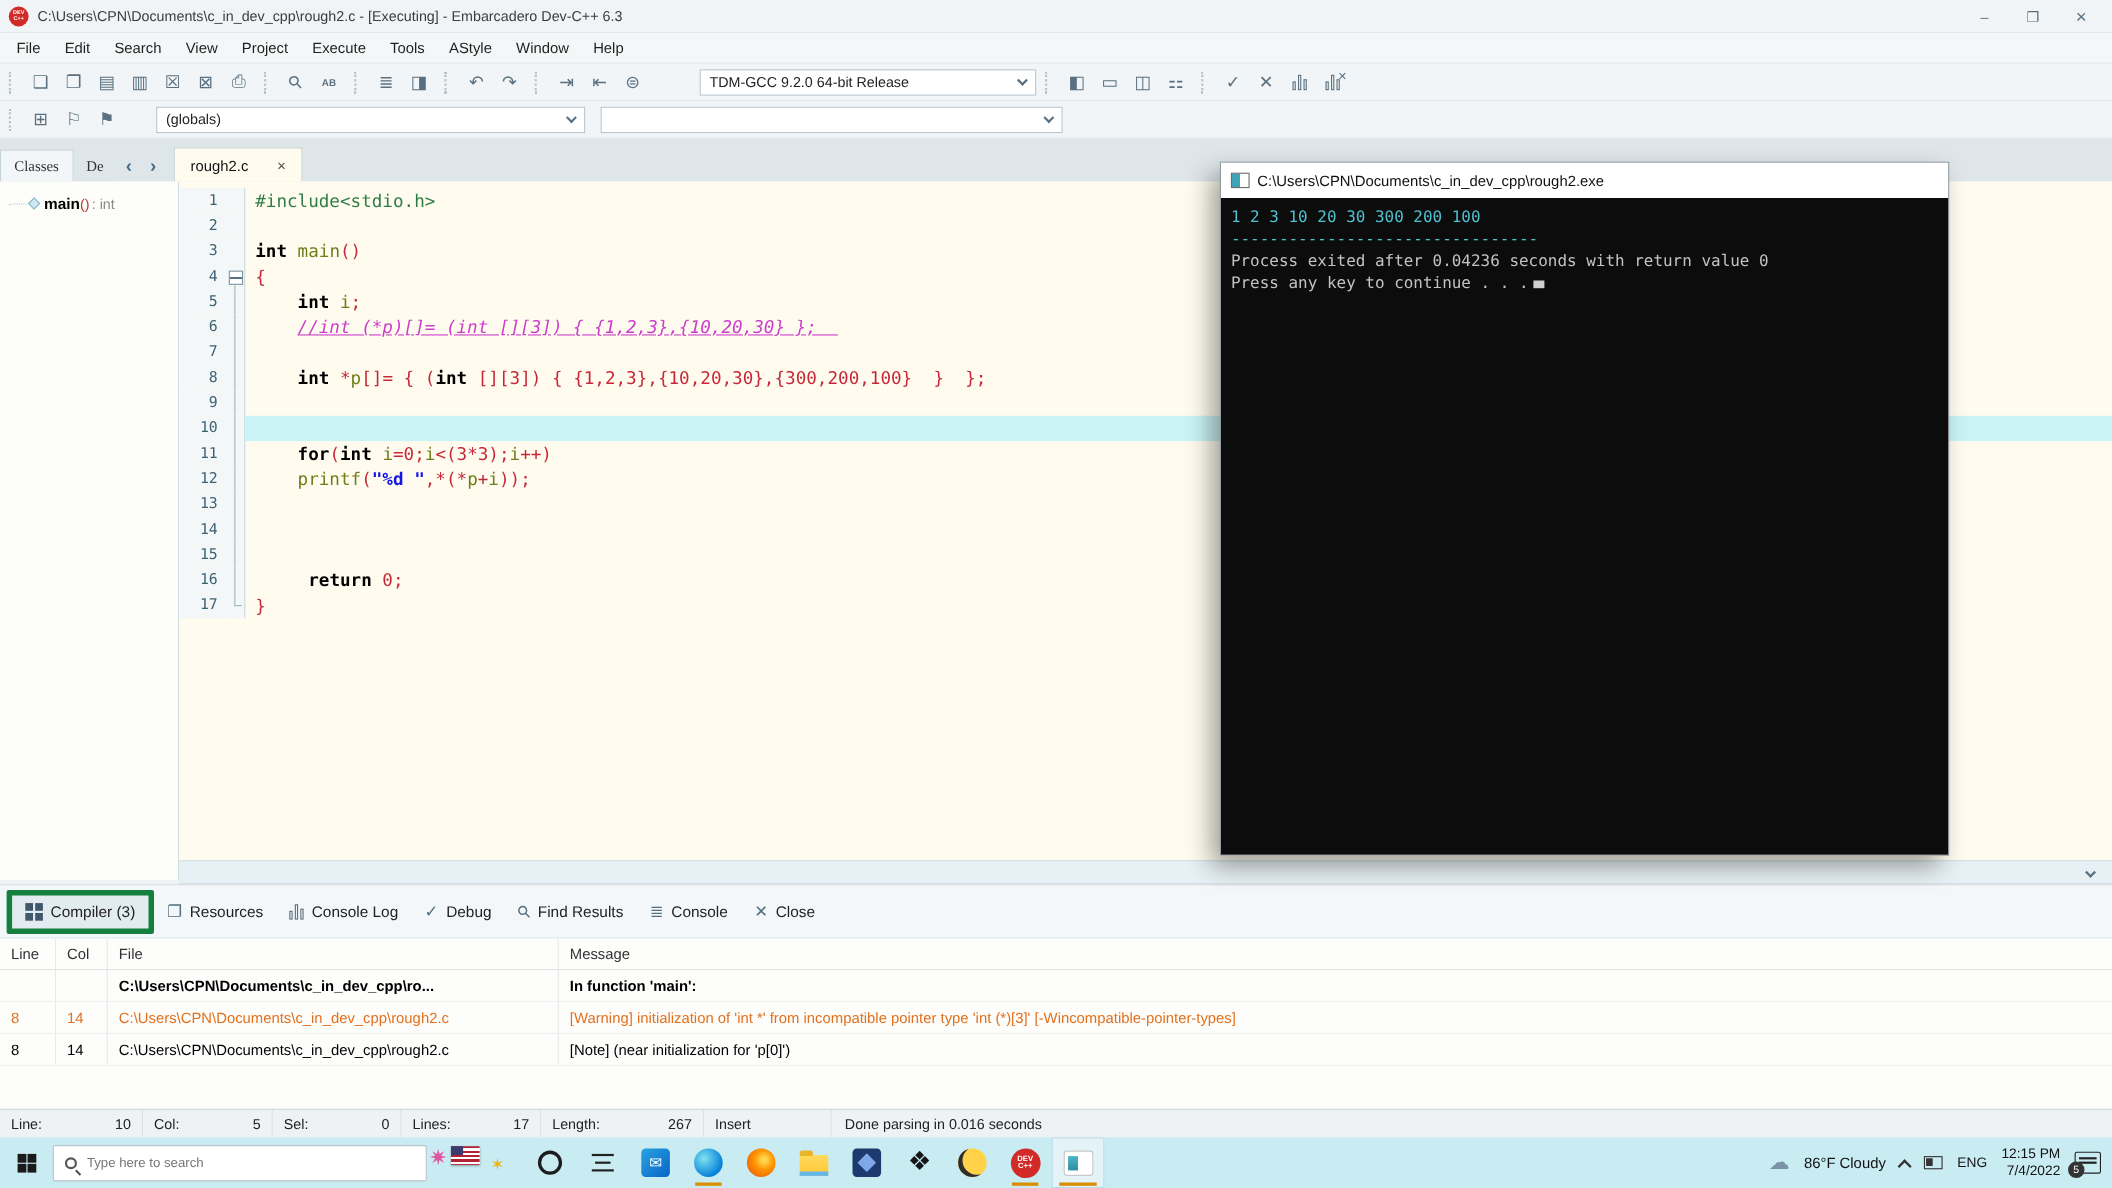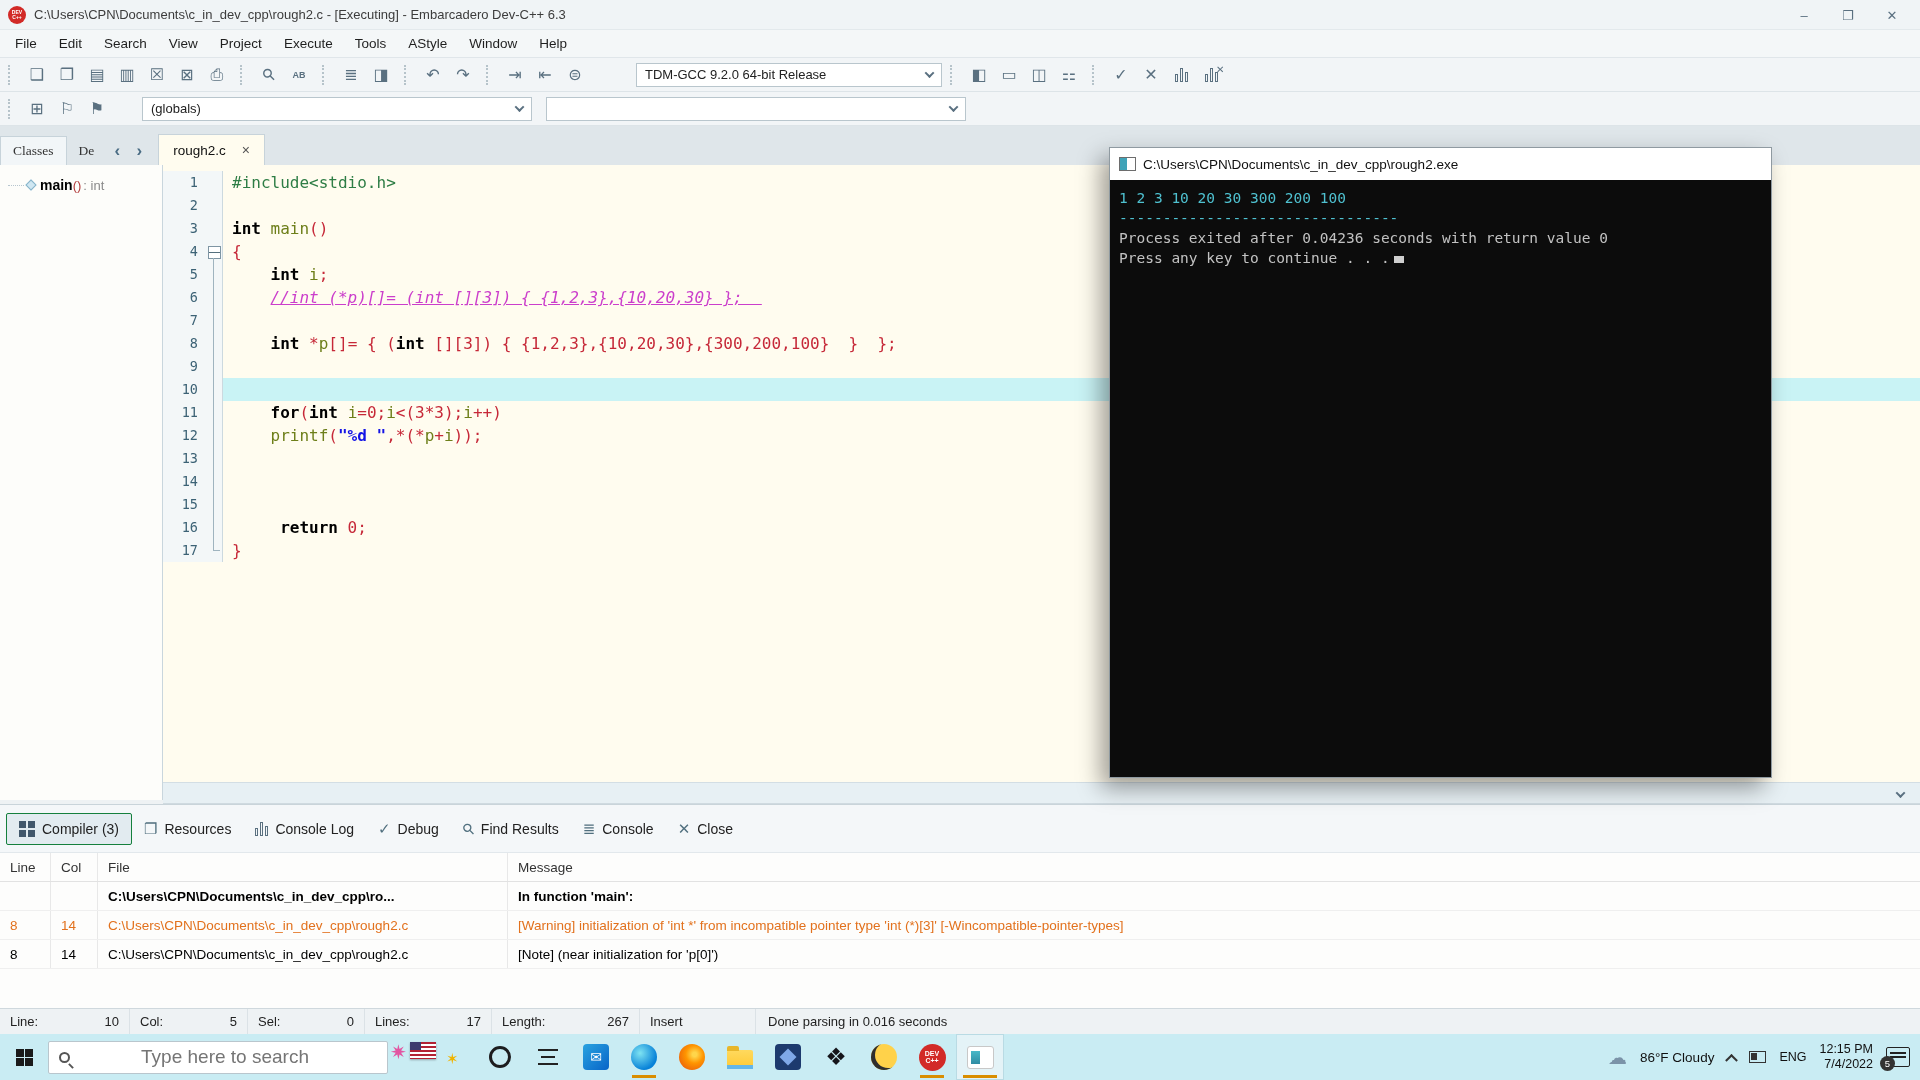--- a/index.html
+++ b/index.html
@@ -34,21 +34,21 @@
   .ico-bars { display:inline-flex; align-items:flex-end; gap:2px; height:14px; position:relative; }
   .ico-bars i { display:block; width:3px; background:none; border:1px solid #5a7080; }
   .ico-bars .b1{height:8px} .ico-bars .b2{height:14px} .ico-bars .b3{height:10px}
   .ico-x::after { content:"✕"; position:absolute; right:-7px; top:-4px; font-size:10px; color:#5a7080; }
 
   
   #tabrow { position:absolute; left:0; top:126px; width:1920px; height:39px; background:#dfe6ea; display:flex; align-items:flex-end; }
   .ltab { height:29px; padding:0 12px; font-size:13.5px; color:#333; display:flex; align-items:center; background:#dfe6ea;font-family:Liberation Serif, serif; }
   .ltab.active { background:#f2f6f8; border:1px solid #c7d3da; border-bottom:none; }
   .tnav { width:22px; height:29px; display:flex; align-items:center; justify-content:center; color:#4a6c84; font-size:17px; font-weight:bold; }
-  .etab { height:31px; margin-left:8px; padding:0 14px; background:#fffcef; border:1px solid #c7d3da; border-bottom:none; font-size:13.5px; color:#111; display:flex; align-items:center; gap:16px; }
+  .etab { height:31px; margin-left:8px; padding:0 14px; background:#fffcef; border:1px solid #c7d3da; border-bottom:none; font-size:13.5px; color:#111; display:flex; align-items:center; gap:26px; }
   .etab .x { color:#555; font-size:14px; }
 
   
   #leftpanel { position:absolute; left:0; top:165px; width:163px; height:635px; background:#fdfdfa; border-right:1px solid #c9d6dd; }
   .treeitem { display:flex; align-items:center; padding:12px 6px 0 8px; font-size:13px; white-space:nowrap; }
   .tdots { width:16px; border-bottom:1px dotted #b7c6cf; margin-right:3px; }
   .diam { width:8px; height:8px; background:#cfe7f2; border:1px solid #85b3c9; transform:rotate(45deg); margin-right:5px; flex:none; }
   .treeitem b { font-size:14px; color:#000; }
   .treeitem .pr { color:#b23a3a; }
   .treeitem .ty { color:#8a8a8a; margin-left:2px; }
@@ -84,21 +84,21 @@
   #con-title span.t { font-size:13.5px; color:#111; white-space:nowrap; overflow:hidden; }
   #con-body { height:597px; background:#0c0c0c; padding:8px 0 0 9px; font-family:"DejaVu Sans Mono", monospace; font-size:14.5px; line-height:20px; }
   .con-line.cyan { color:#4fc1d0; }
   .con-line.gray { color:#c2c2c2; }
   .cursorblk { display:inline-block; width:10px; height:7px; background:#cfcfcf; margin-left:4px; }
 
   
   #bottompanel { position:absolute; left:0; top:804px; width:1920px; height:204px; background:#fdfdfc; border-top:1px solid #c9d4da; }
   #btabs { height:48px; background:#f4f7f9; display:flex; align-items:center; padding-left:6px; border-bottom:1px solid #e2e8ec; }
   .btab { display:flex; align-items:center; gap:7px; padding:7px 12px; font-size:14px; color:#222; border-radius:2px; }
-  .btab.active { background:#e2ebf0; border:1px solid #15803d; }
+  .btab.active { background:#e2ebf0; border:5px solid #15803d; }
   .bico { color:#51707f; font-size:15px; }
   .grid4 { display:grid; grid-template-columns:7px 7px; grid-template-rows:7px 7px; gap:2px; }
   .grid4 i { background:#41576b; display:block; }
 
   
   #msgs { font-size:13.5px; }
   .mrow { display:flex; min-height:29px; align-items:center; border-bottom:1px solid #efefef; }
   .mhdr { height:26px; color:#333; border-bottom:1px solid #e2e2e2; font-size:13.5px; }
   .c-line { width:51px; padding-left:10px; flex:none; border-right:1px solid #e8e8e8; align-self:stretch; display:flex; align-items:center; }
   .c-col  { width:47px; padding-left:10px; flex:none; border-right:1px solid #e8e8e8; align-self:stretch; display:flex; align-items:center; }
@@ -114,21 +114,21 @@
   .smsg { padding-left:12px; display:flex; align-items:center; }
 
   
   #taskbar { position:absolute; left:0; top:1034px; width:1920px; height:46px; background:#c9ecf3; display:flex; align-items:center; }
   .tk-start { width:48px; height:46px; display:flex; align-items:center; justify-content:center; }
   .winlogo { display:grid; grid-template-columns:8px 8px; grid-template-rows:8px 8px; gap:1px; }
   .winlogo i { background:#1a1a1a; display:block; }
   #tsearch { width:340px; height:33px; background:#fff; border:1px solid #b9c6cd; border-radius:2px; display:flex; align-items:center; padding-left:10px; position:relative; }
   .mag { width:11px; height:11px; border:2px solid #555; border-radius:50%; position:relative; margin-right:9px; flex:none; }
   .mag::after { content:""; position:absolute; left:9px; top:9px; width:2px; height:6px; background:#555; transform:rotate(-45deg); }
-  #tsearch input { border:none; outline:none; font-size:19px; color:#444; width:230px; font-family:"Liberation Sans",sans-serif; background:transparent;text-align:right; }
+  #tsearch input { border:none; outline:none; font-size:12px; color:#444; width:230px; font-family:"Liberation Sans",sans-serif; background:transparent; }
   #decor { position:relative; width:88px; height:46px; flex:none; }
   .fw1 { position:absolute; left:2px; top:6px; color:#e255a1; font-size:20px; }
   .fw2 { position:absolute; left:58px; top:16px; color:#f0b400; font-size:15px; }
   .usflag { position:absolute; left:22px; top:8px; width:26px; height:17px; background:repeating-linear-gradient(#b22234 0 2px, #fff 2px 4px); box-shadow:0 1px 2px rgba(0,0,0,.3); }
   .usflag::before { content:""; position:absolute; left:0; top:0; width:11px; height:8px; background:#3c3b6e; }
   .tkbtn { width:48px; height:46px; display:flex; align-items:center; justify-content:center; position:relative; }
   .tkbtn.running::after { content:""; position:absolute; left:12px; right:12px; bottom:2px; height:3px; background:#d98e00; }
   .tkbtn.active { background:#e4f3f7; border:1px solid #b9dbe4; }
   .tkbtn.active::after { content:""; position:absolute; left:6px; right:6px; bottom:1px; height:3px; background:#d98e00; }
   .ic-circle { width:24px; height:24px; border-radius:50%; }

